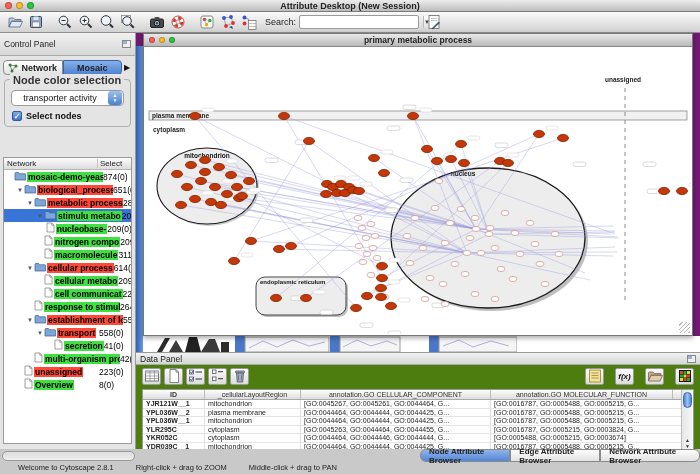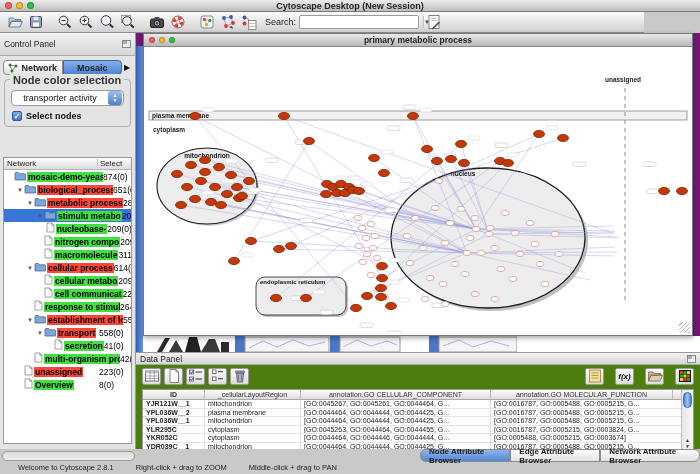--- a/index.html
+++ b/index.html
@@ -9,21 +9,21 @@
   
   .titlebar { position:absolute; left:0; top:0; width:700px; height:12px;
     background:linear-gradient(#ececec,#bdbdbd); border-bottom:1px solid #7a7a7a;
     display:flex; align-items:center; }
   .lights { display:flex; gap:4px; margin-left:5px; }
   .light { width:7px; height:7px; border-radius:50%; border:1px solid rgba(0,0,0,.25); }
   .light.r{background:#ff5f57}.light.y{background:#febc2e}.light.g{background:#28c840}
   .tb-title { position:absolute; left:0; right:0; text-align:center; font-weight:bold; font-size:9px; color:#222; }
 
   
-  .toolbar { position:absolute; left:0; top:12px; width:644px; height:21px;
+  .toolbar { position:absolute; left:0; top:12px; width:700px; height:21px;
     background:linear-gradient(#fafafa,#d2d2d2); border-bottom:1px solid #8f8f8f;
     display:flex; align-items:center; padding-left:4px; }
   .tbtn { width:21px; height:19px; display:flex; align-items:center; justify-content:center; }
   .tsep { width:8px; }
   .search-label { font-size:9px; color:#222; margin:0 3px 0 6px; }
   .search-field { width:120px; height:14px; background:#fff; border:1px solid #9a9a9a;
     border-radius:2px; display:flex; align-items:center; }
   .search-input { flex:1; border:none; outline:none; font-size:9px; height:12px; background:transparent; padding:0 3px; }
   .search-dd { width:13px; height:100%; border-left:1px solid #bbb; display:flex; align-items:center; justify-content:center; font-size:6px; color:#444; background:linear-gradient(#fdfdfd,#e0e0e0); }
 
@@ -114,21 +114,21 @@
 </style>
 </head>
 <body>
 
 <div class="titlebar">
   <div class="lights">
     <span class="light r"></span>
     <span class="light y"></span>
     <span class="light g"></span>
   </div>
-  <div class="tb-title">Cytoscape Desktop (New Session)</div>
+  <div class="tb-title">Attribute Desktop (New Session)</div>
 </div>
 
 <div class="toolbar">
   <span id="tb-icons" style="display:flex;align-items:center">
       <span class="tbtn">
         <svg width="16" height="16" viewBox="0 0 16 16">
           <path d="M2,13 L2,5 Q2,4 3,4 L6.5,4 L8,5.5 L14,5.5 L14,7 L4.5,7 Z" fill="#b8cfe8" stroke="#567" stroke-width=".8"></path>
           <path d="M2,13 L4.5,7.5 L15.5,7.5 L13,13 Z" fill="#dce9f6" stroke="#567" stroke-width=".8"></path>
         </svg>
       </span>

